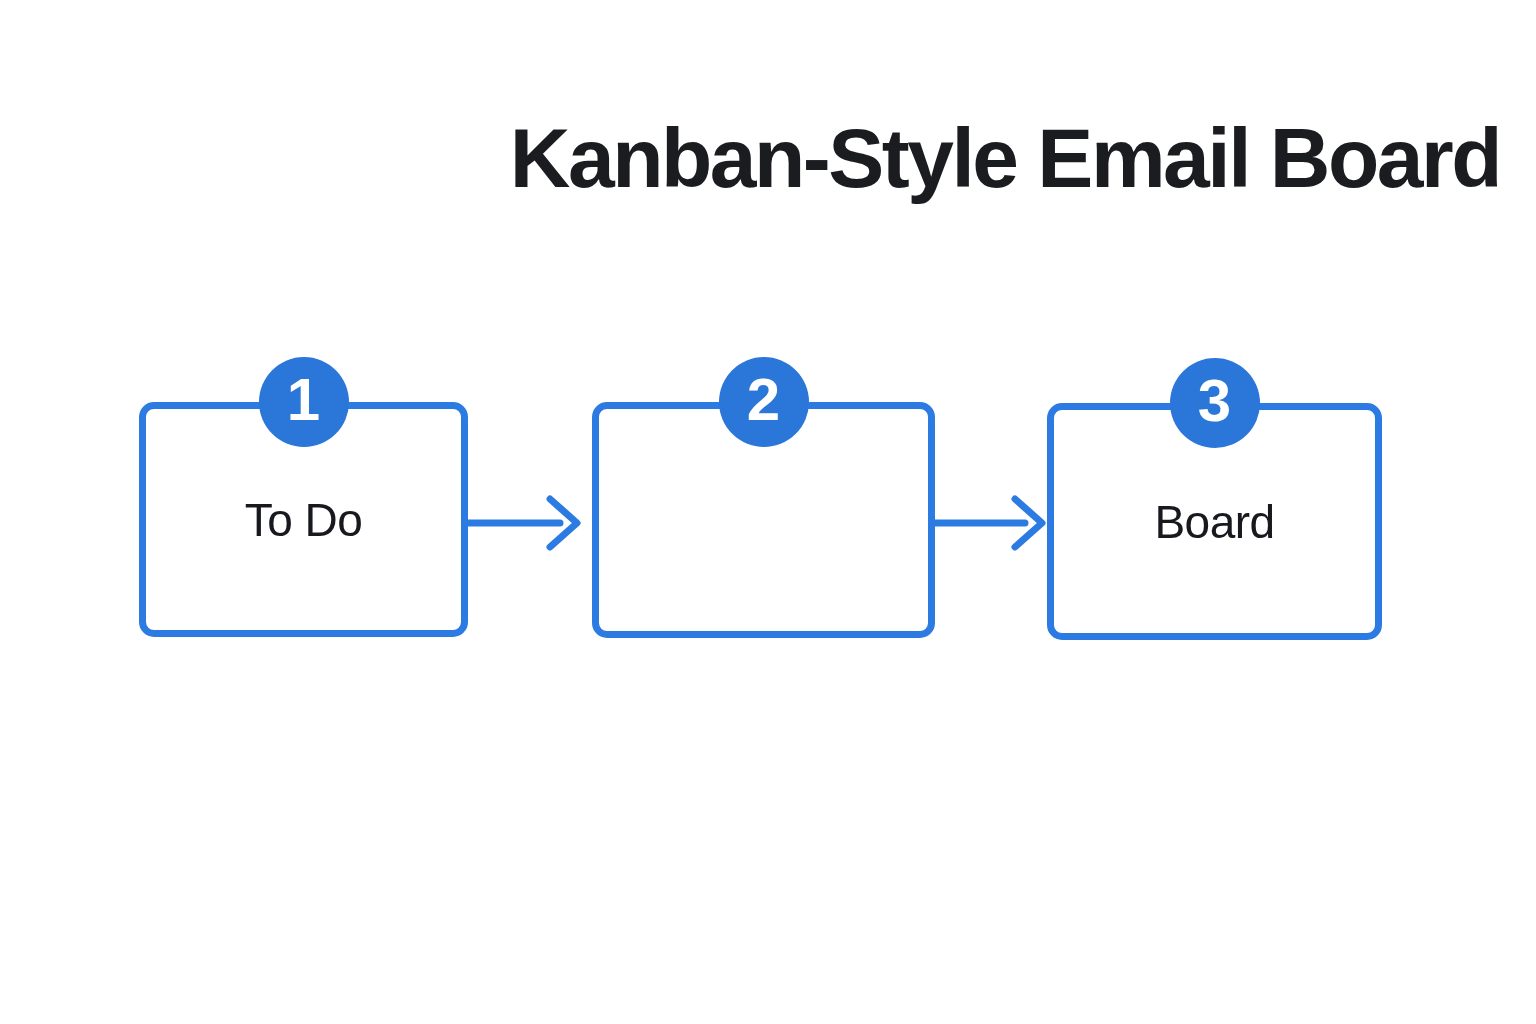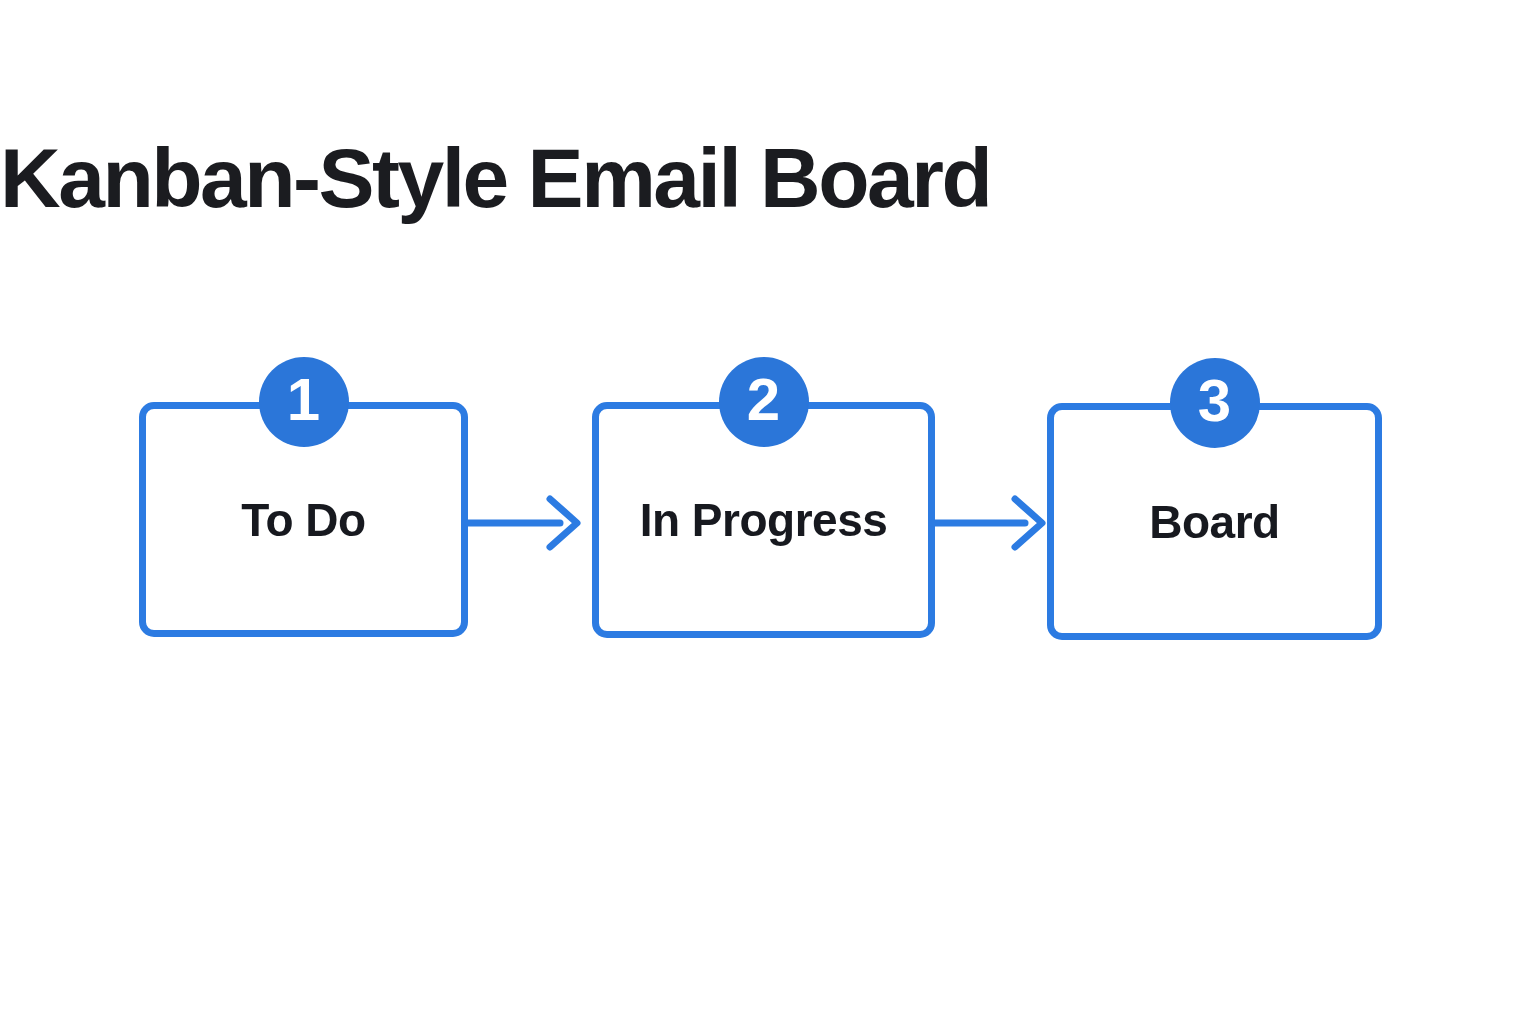--- a/index.html
+++ b/index.html
@@ -19,42 +19,42 @@
     position: relative;
     overflow: hidden;
   }
   .canvas {
     position: absolute;
     inset: 0;
     background: var(--bg);
   }
   .title {
     position: absolute;
-    top: 136px;
+    top: 116px;
     left: 0;
     width: 1500px;
-    text-align: left;
+    text-align: right;
     font-size: 84px;
     line-height: 1;
     font-weight: 700;
     letter-spacing: -2.5px;
     color: var(--title-text);
   }
   .step-box {
     position: absolute;
     background: var(--box-fill);
     border: 7px solid var(--accent);
     border-radius: 15px;
     display: flex;
     align-items: center;
     justify-content: center;
   }
   .step-box .step-label {
     font-size: 46px;
-    font-weight: 700;
+    font-weight: 400;
     letter-spacing: -0.5px;
     color: var(--box-text);
     white-space: nowrap;
   }
   .badge {
     position: absolute;
     top: -52px;            
     left: 50%;
     transform: translateX(-50%);
     width: 90px;
@@ -105,21 +105,20 @@
 
   <svg class="arrow" id="arrow-1" width="120" height="66" viewBox="0 0 120 66" aria-hidden="true">
     <path d="M 3 33 H 95"></path>
     <path d="M 85 9 L 112 33 L 85 57"></path>
   </svg>
 
   <div class="step-box" id="step-2">
     <div class="badge">
       <span>2</span>
     </div>
-    <span class="step-label">In Progress</span>
   </div>
 
   <svg class="arrow" id="arrow-2" width="120" height="66" viewBox="0 0 120 66" aria-hidden="true">
     <path d="M 3 33 H 95"></path>
     <path d="M 85 9 L 112 33 L 85 57"></path>
   </svg>
 
   <div class="step-box" id="step-3">
     <div class="badge">
       <span>3</span>

